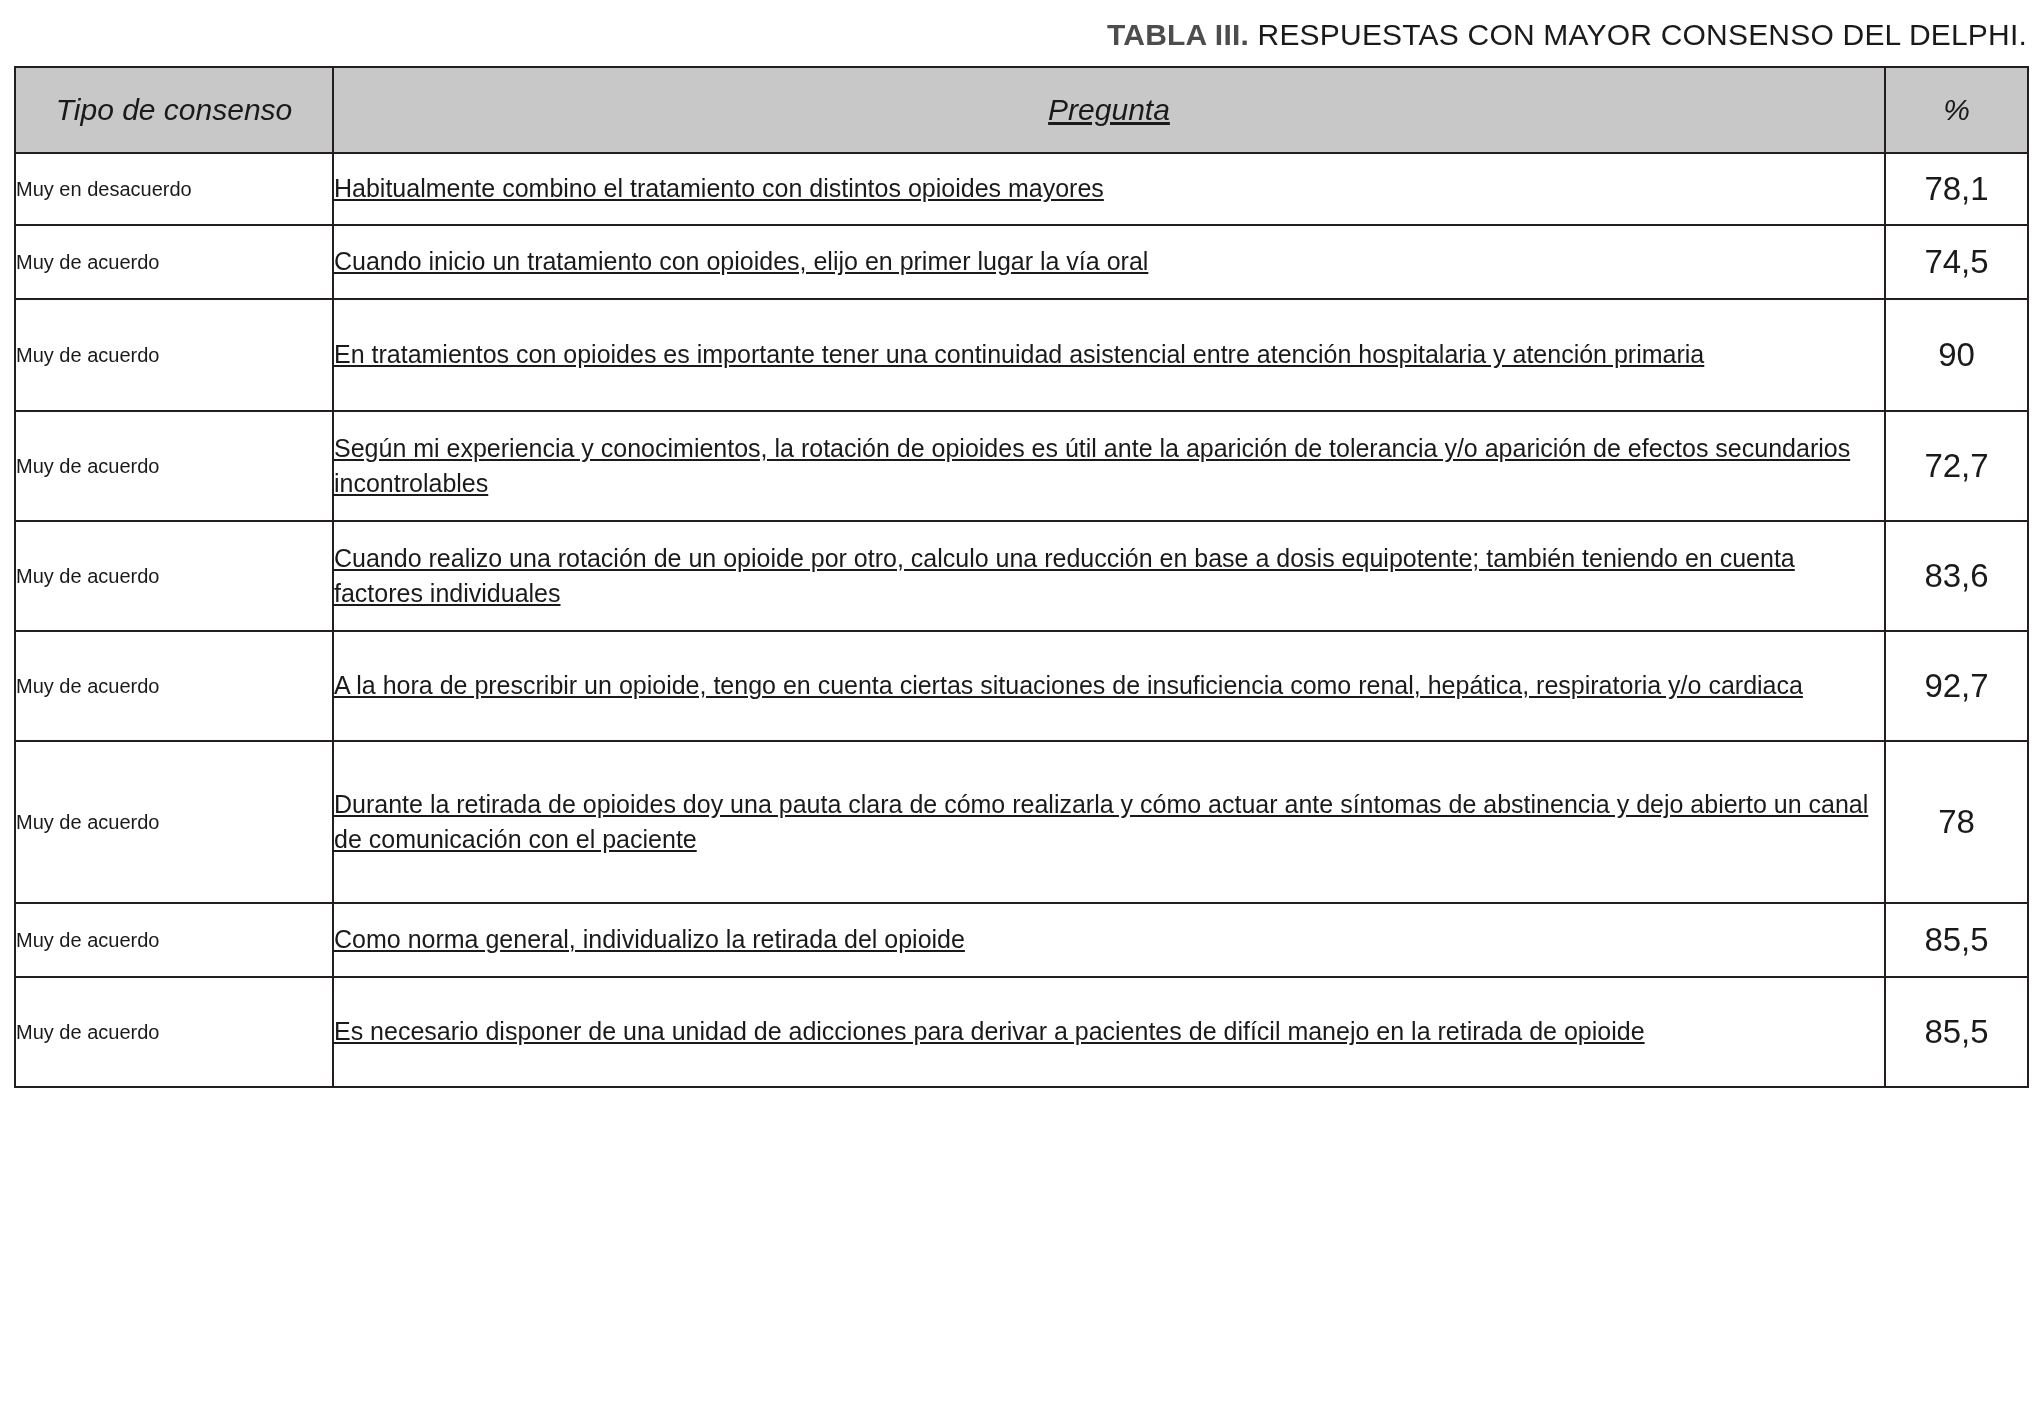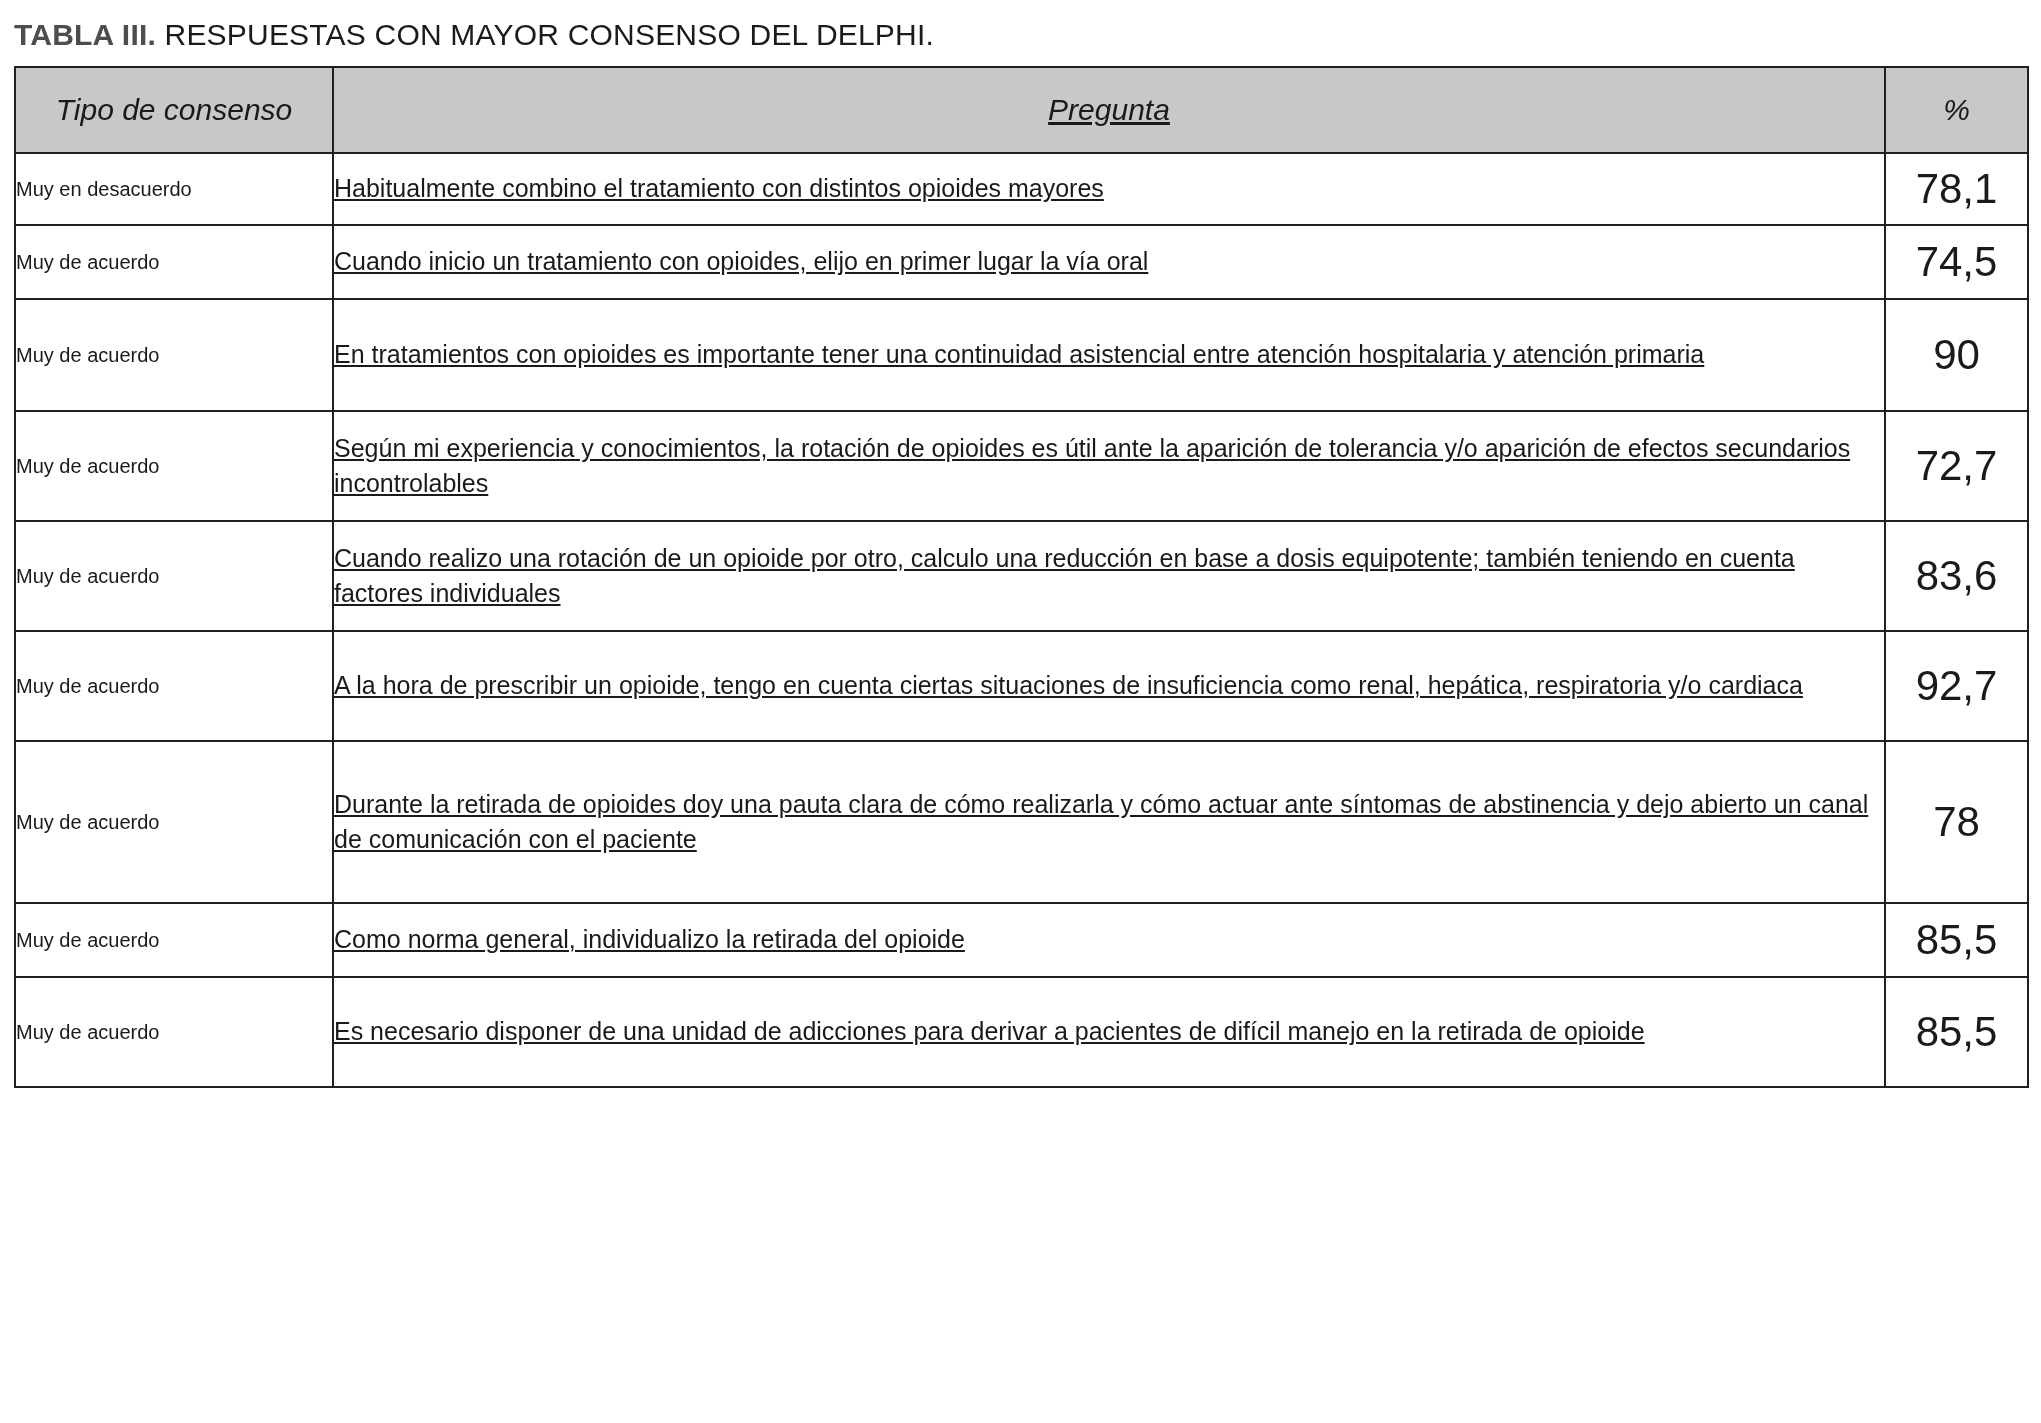--- a/index.html
+++ b/index.html
@@ -13,21 +13,21 @@
     font-family: "Liberation Sans", sans-serif;
     color: #1a1a1a;
     -webkit-font-smoothing: antialiased;
   }
   .page {
     box-sizing: border-box;
     width: 2041px;
     padding: 12px 14px 0 14px;
   }
   .table-caption {
-    text-align: left;
+    text-align: right;
     font-size: 30px;
     letter-spacing: 0.2px;
     margin: 6px 0 14px 0;
     white-space: nowrap;
   }
   .table-caption .cap-label {
     font-weight: bold;
     color: #4d4d4d;
   }
   .table-caption .cap-text {
@@ -67,21 +67,21 @@
     padding: 10px 14px 10px 18px;
     line-height: 1.3;
   }
   td.cell-q {
     font-size: 25px;
     padding: 12px 20px 12px 18px;
     line-height: 1.42;
     text-decoration: underline;
   }
   td.cell-pct {
-    font-size: 42px;
+    font-size: 33px;
     text-align: center;
     padding: 10px 6px;
   }
   tbody tr.r1 td { height: 70px; }
   tbody tr.r2 td { height: 72px; }
   tbody tr.r3 td { height: 110px; }
   tbody tr.r4 td { height: 108px; }
   tbody tr.r5 td { height: 108px; }
   tbody tr.r6 td { height: 108px; }
   tbody tr.r7 td { height: 160px; }

